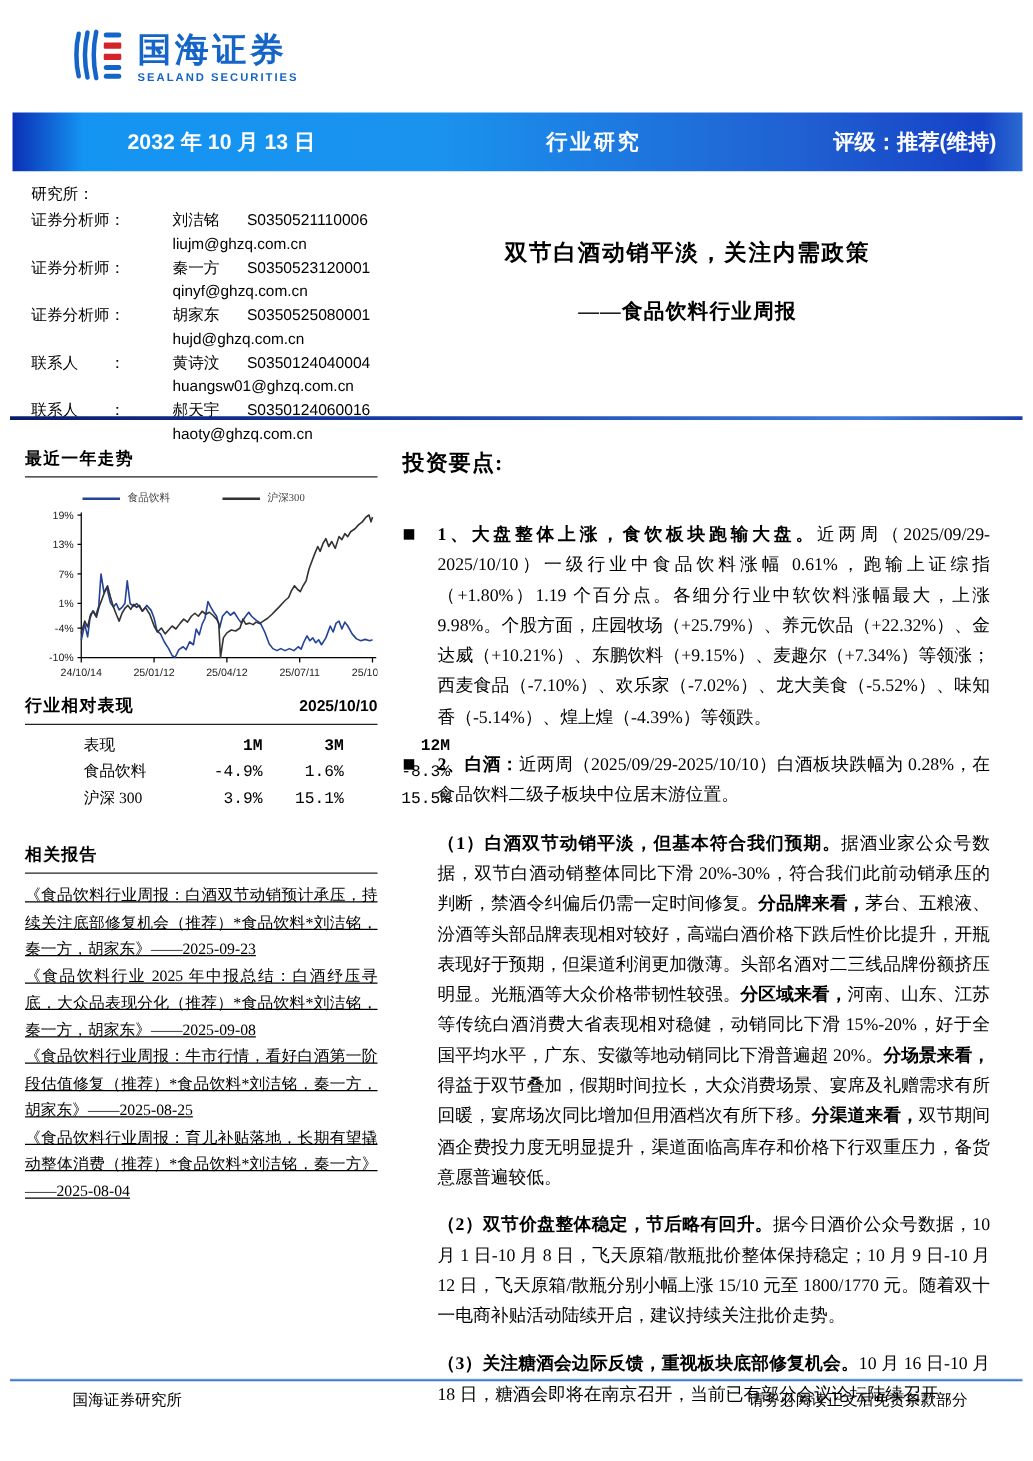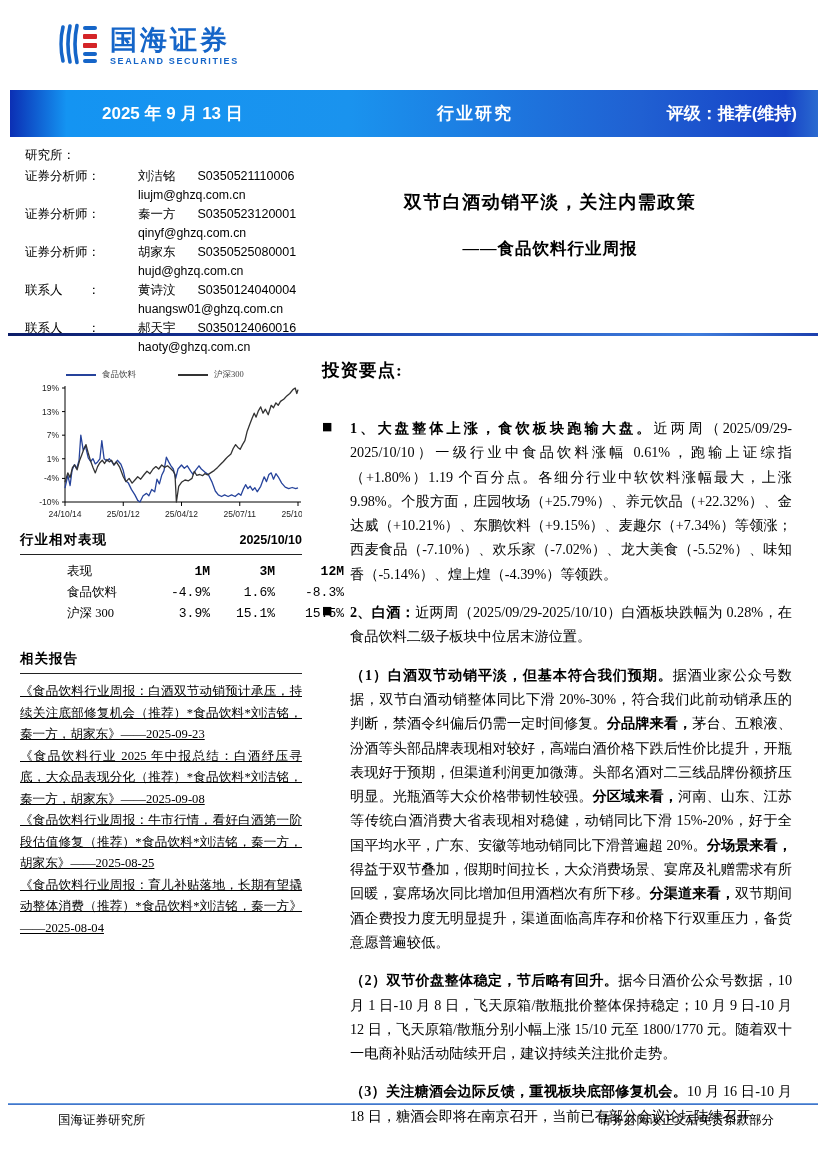--- a/index.html
+++ b/index.html
@@ -48,21 +48,21 @@
             padding-bottom:5px;border-bottom:1.5px solid #222;}
   .rel-date{font-family:"Liberation Sans","DejaVu Sans",sans-serif;font-weight:bold;font-size:12.5px;}
   .chart-legend{display:flex;gap:42px;margin:10px 0 0 46px;align-items:center;height:14px;}
   .leg-item{display:flex;align-items:center;gap:6px;font-size:8.5px;color:#444;}
   .leg-line{display:inline-block;width:30px;height:2px;}
   svg text{font-family:"Liberation Sans","DejaVu Sans",sans-serif;}
   .perf-table{width:277px;margin-top:6px;}
   .pt-row{display:flex;line-height:21px;margin-left:47px;}
   .pt-c0{flex:0 0 78px;font-size:12.5px;}
   .pt-c{flex:0 0 65px;text-align:right;font-family:Liberation Mono, monospace;font-size:13px;}
-  .pt-c:last-child{flex:0 0 69px;}
+  .pt-c:last-child{flex:0 0 69px;padding-left:16px;}
   .pt-head .pt-c{font-weight:bold;}
   .pt-head .pt-c0{font-size:12.5px;}
   .reports-title{margin-top:26px;}
   .reports-list{margin-top:7px;text-decoration:underline;}
   .report-item{font-size:12.6px;line-height:21.5px;text-align:justify;}
 
   
   .main{position:absolute;left:322px;top:358px;width:470px;}
   .main-heading{font-size:17.5px;font-weight:bold;letter-spacing:1px;margin-bottom:34px;}
   .section{display:flex;margin-bottom:14px;}
@@ -99,21 +99,21 @@
         </g>
       </svg>
     </span>
     <span class="logo-text">
       <div class="cn">国海证券</div>
       <div class="en">SEALAND SECURITIES</div>
     </span>
   </div>
 
   <div class="topbar">
-    <span class="date">2025 年 9 月 13 日</span>
+    <span class="date">2032 年 10 月 13 日</span>
     <span class="category">行业研究</span>
     <span class="rating">评级：推荐(维持)</span>
   </div>
 
   <div class="analysts">
     <div class="inst">研究所：</div>
     <div id="analyst-rows">
         <div class="a-row">
           <span class="a-label">证券分析师：</span>
           <span class="a-body">
@@ -168,20 +168,21 @@
   </div>
 
   <div class="title-block">
     <div class="doc-title">双节白酒动销平淡，关注内需政策</div>
     <div class="doc-subtitle">——食品饮料行业周报</div>
   </div>
 
   <div class="divider"></div>
 
   <div class="sidebar">
+    <div class="side-title">最近一年走势</div>
     <div class="chart-legend" id="chart-legend">
         <span class="leg-item">
           <span class="leg-line" style="background: rgb(38, 67, 155);"></span>
           <span>食品饮料</span>
         </span>
         <span class="leg-item">
           <span class="leg-line" style="background: rgb(51, 51, 51);"></span>
           <span>沪深300</span>
         </span>
       </div>

